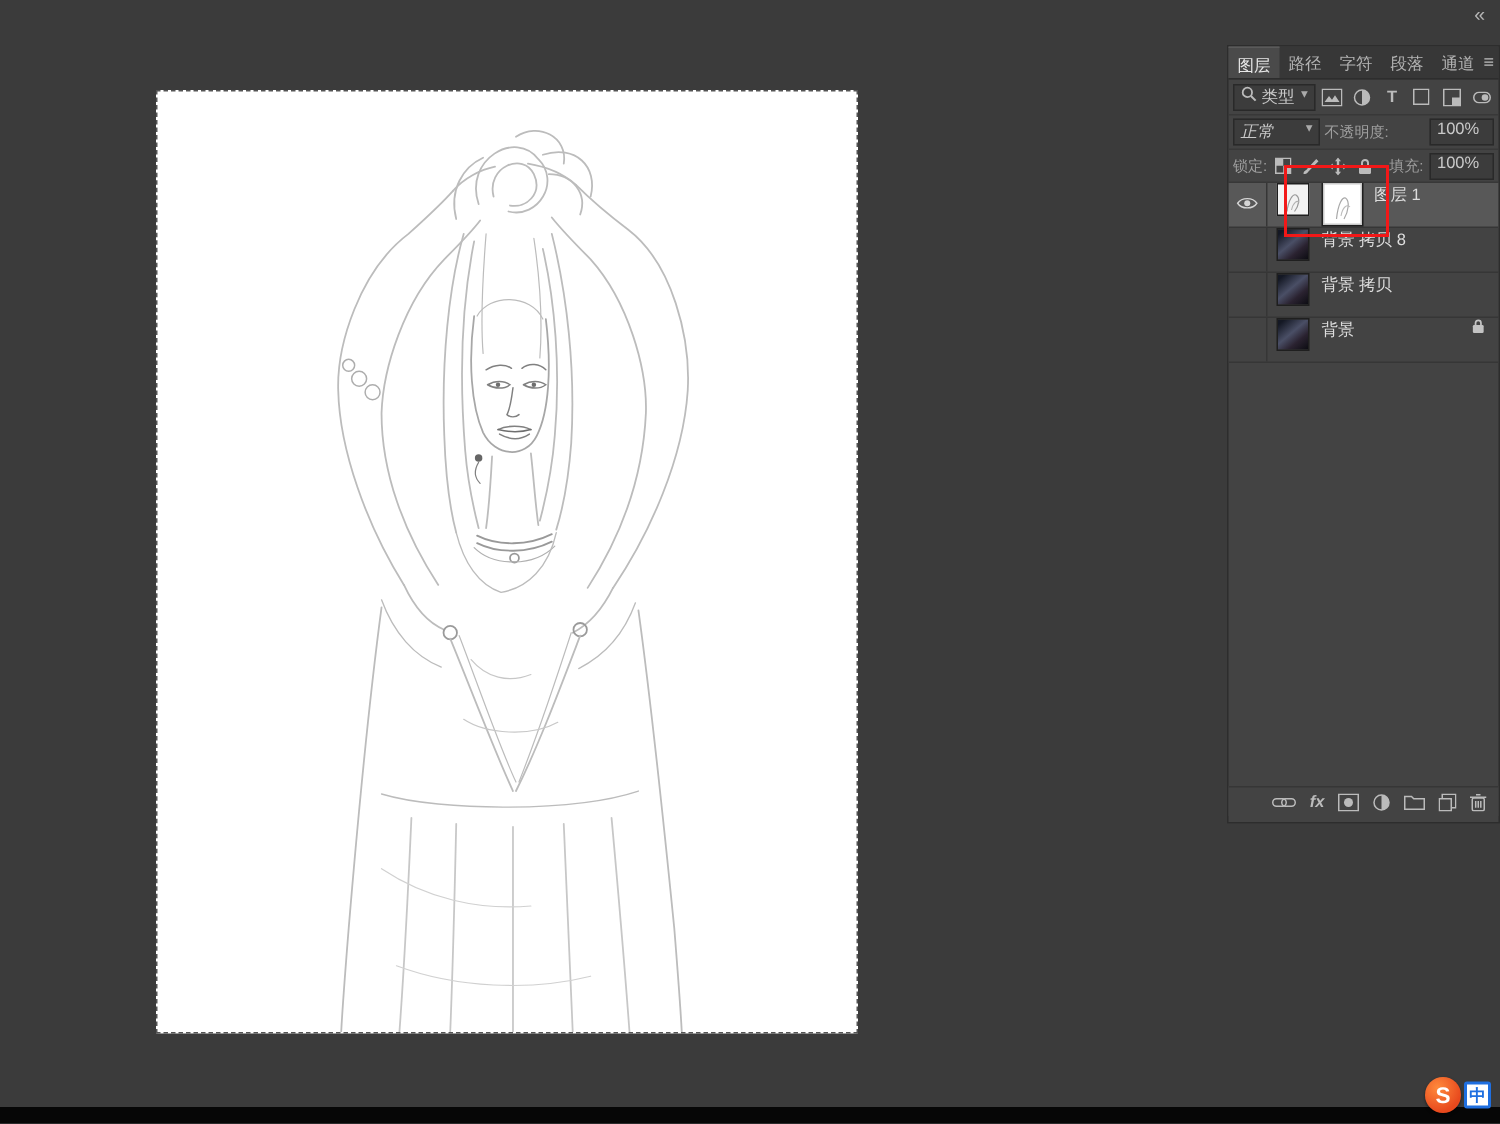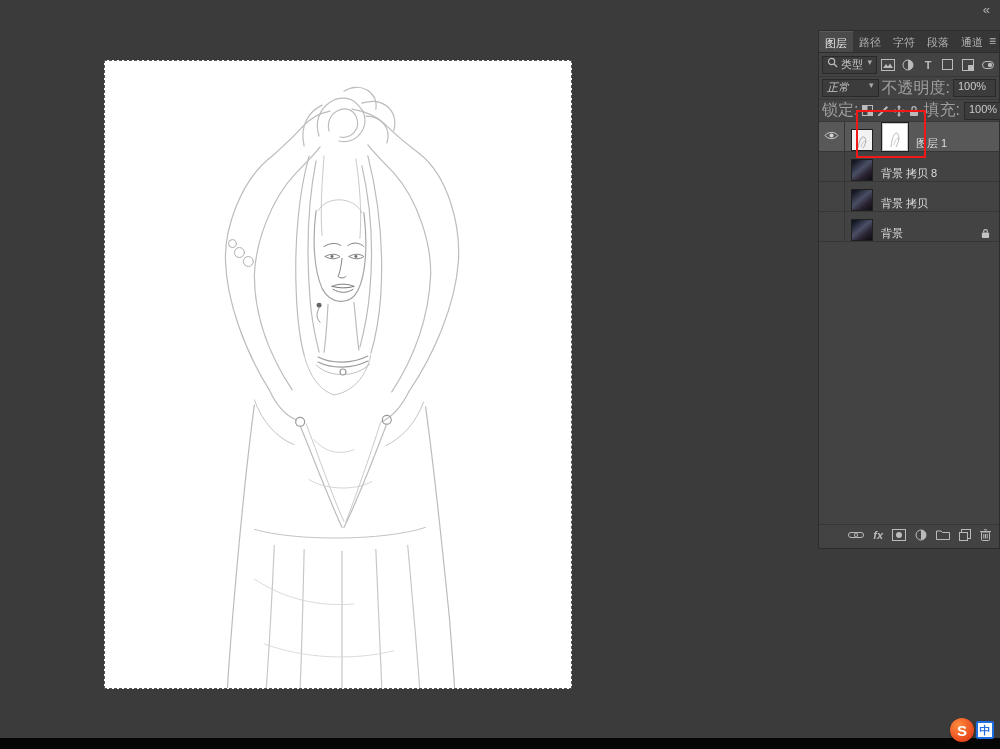--- a/index.html
+++ b/index.html
@@ -32,29 +32,29 @@
 
   .filter-row { display:flex; align-items:center; height:24px; padding:0 3px; gap:3px; border-bottom:1px solid #383838; }
   .combo { display:flex; gap:3px; background:#3c3c3c; border:1px solid #292929; height:18px; padding:0 4px; color:#c9c9c9; }
   .combo .chev { font-size:9px; color:#aaa; margin-left:auto; }
   .kind-combo { width:58px; }
   .ficon { width:18px; height:18px; display:flex; align-items:center; justify-content:center; }
   .ficon.text { color:#bbb; font-weight:bold; font-size:11px; }
 
   .blend-row { display:flex; align-items:center; height:23px; padding:0 3px; gap:3px; border-bottom:1px solid #383838; }
   .blend-combo { width:58px;font-style:italic; }
-  .small-label { color:#9f9f9f; font-size:16px; white-space:nowrap; }
+  .small-label { color:#9f9f9f; font-size:10px; white-space:nowrap; }
   .val-combo { width:43px; margin-left:auto;gap:36px; }
 
   .lock-row { display:flex; align-items:center; height:22px; padding:0 3px; gap:4px; border-bottom:1px solid #383838; }
   .lock-ico { width:14px; height:14px; display:flex; align-items:center; justify-content:center; }
   .fill-label { margin-left:auto;text-align:right; }
 
   .layers { position:absolute; left:0; top:91px; right:0; bottom:20px; overflow:hidden; }
-  .layer-row { display:flex; align-items:flex-end; height:30px; border-bottom:1px solid #363636; background:#434343; }
+  .layer-row { display:flex; align-items:flex-start; height:30px; border-bottom:1px solid #363636; background:#434343; }
   .layer-row.selected { background:#585858; }
   .eye-cell { width:26px; align-self:stretch; display:flex; align-items:center; justify-content:center; border-right:1px solid #363636; }
   .thumb { width:22px; height:22px; margin-left:6px; border:1px solid #1f1f1f; flex:0 0 auto; position:relative; overflow:hidden; }
   .thumb.sketch { background:#f2f2f2; }
   .thumb.sketch2 { width:26px; height:28px; background:#ffffff; border:1px solid #c9c9c9; outline:1px solid #1f1f1f; margin-left:9px; }
   .thumb.photo { background:linear-gradient(140deg,#141824 10%,#4a4f66 45%,#2a2230 70%,#0c0c12 100%); }
   .layer-name { margin-left:8px; color:#ddd; font-size:11px; white-space:nowrap; }
   .lock-badge { margin-left:auto; margin-right:9px; }
 
   .bottom-bar {

